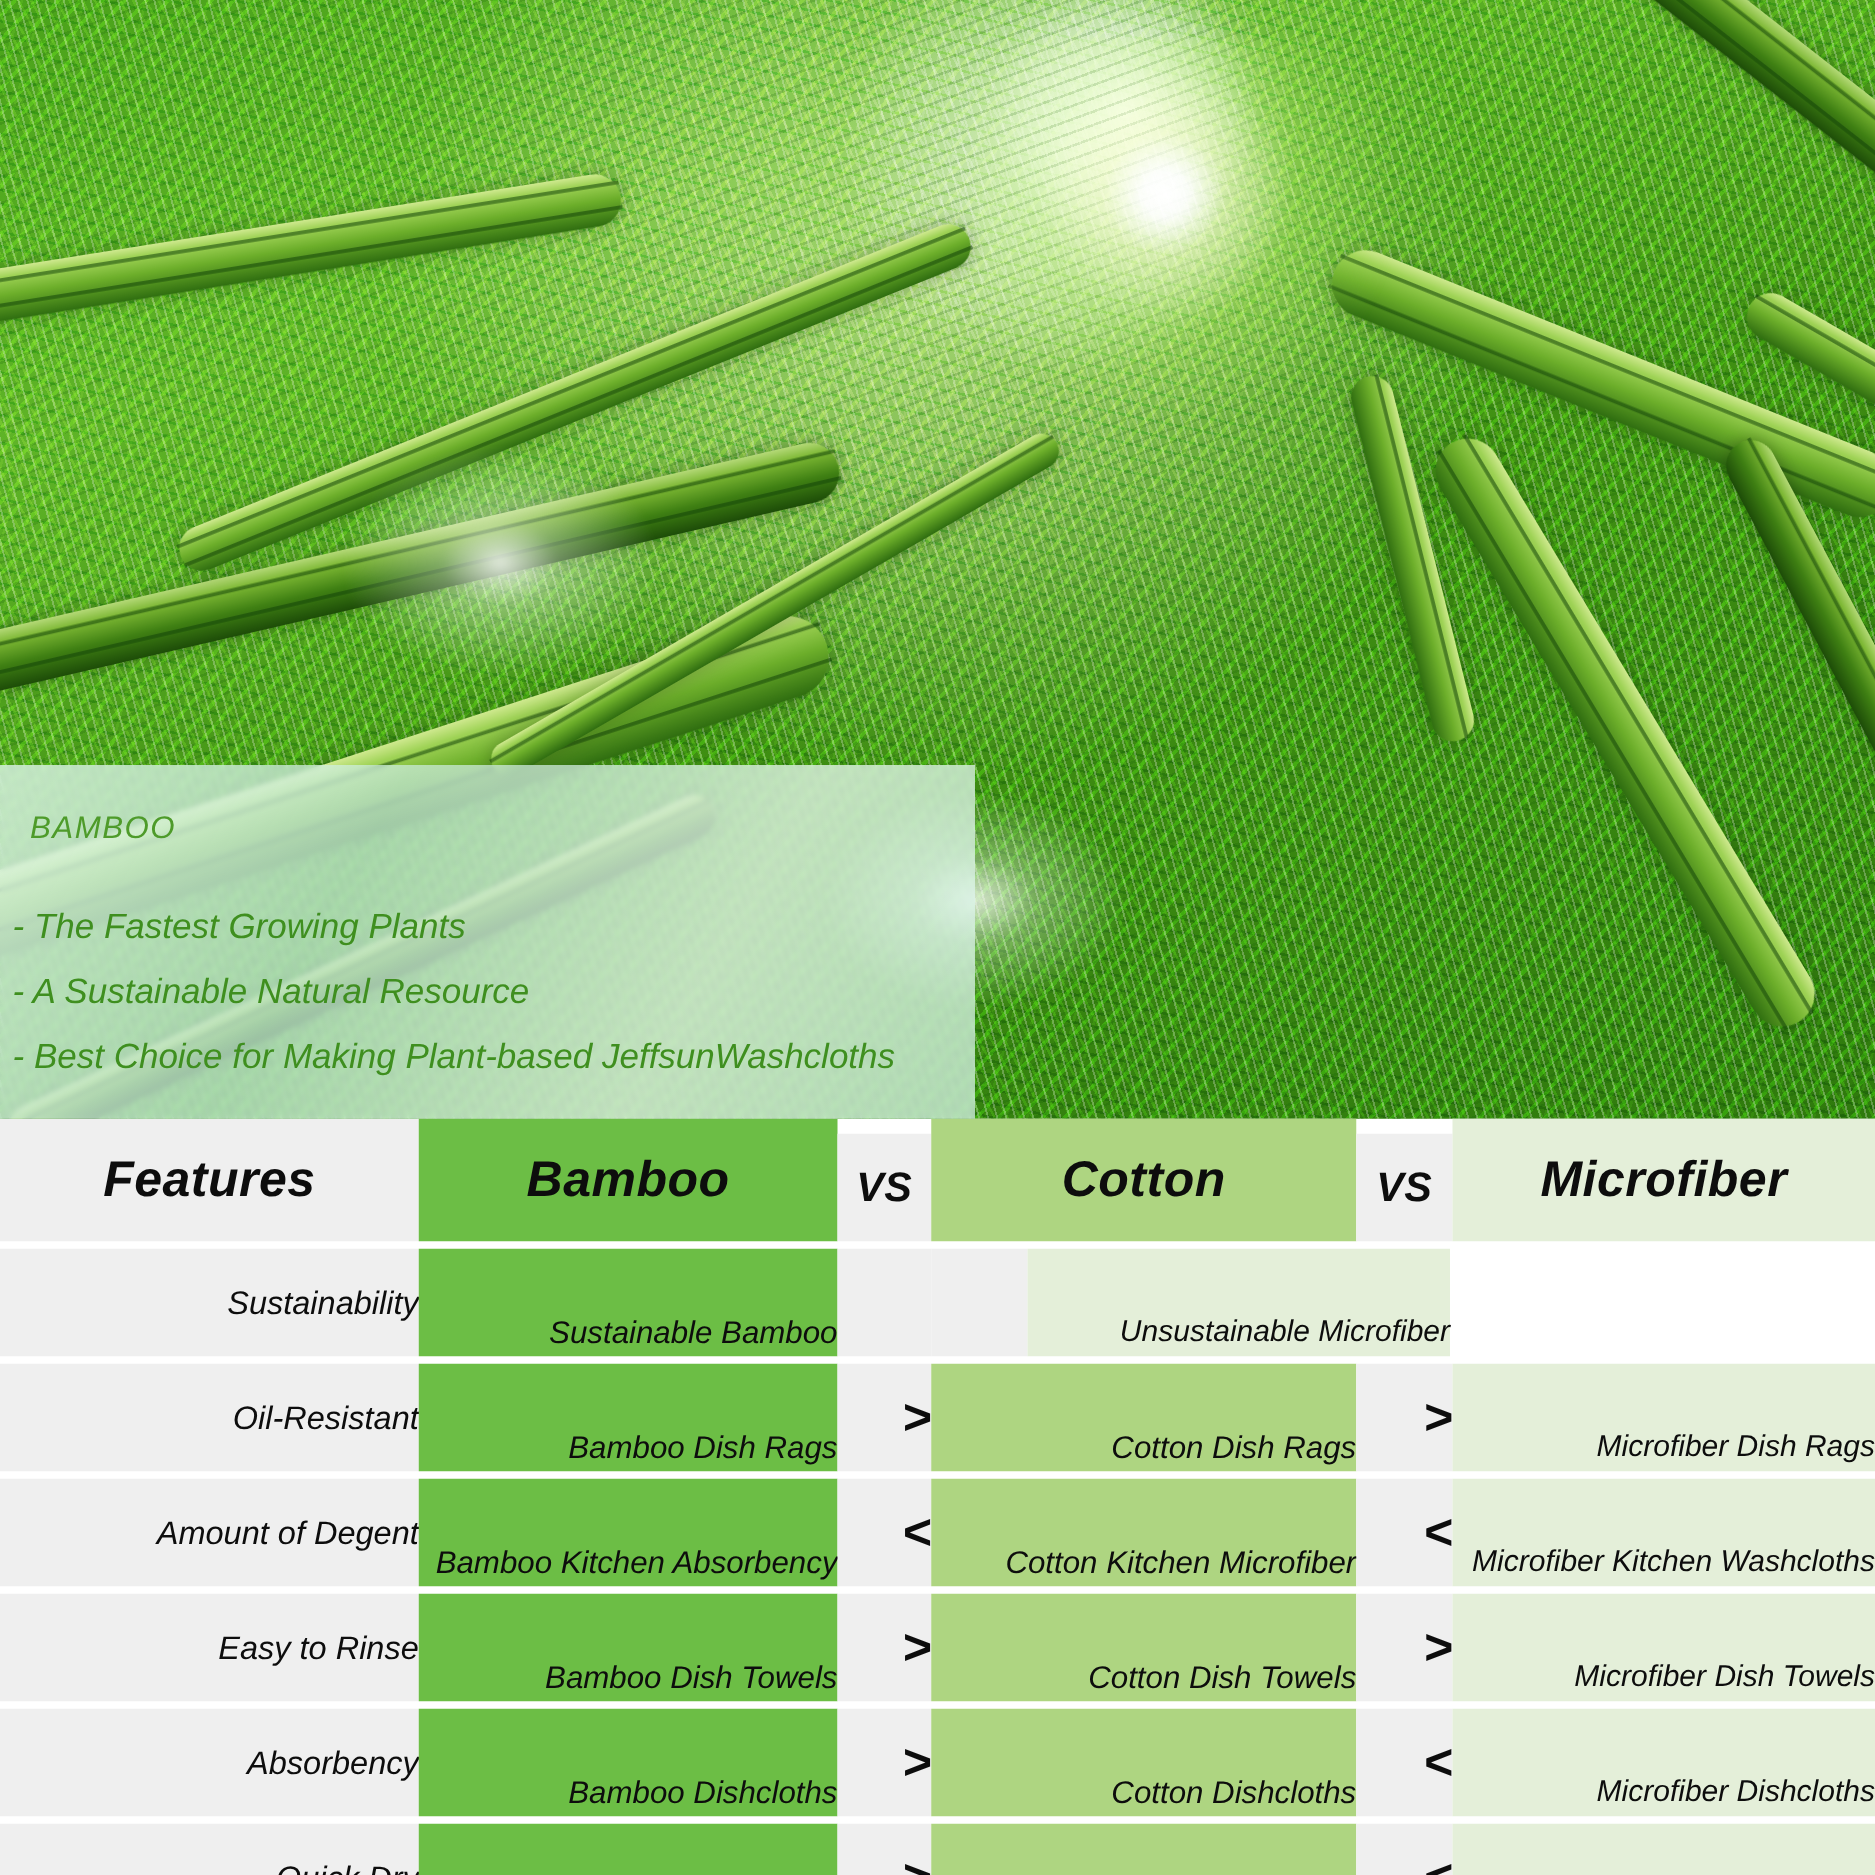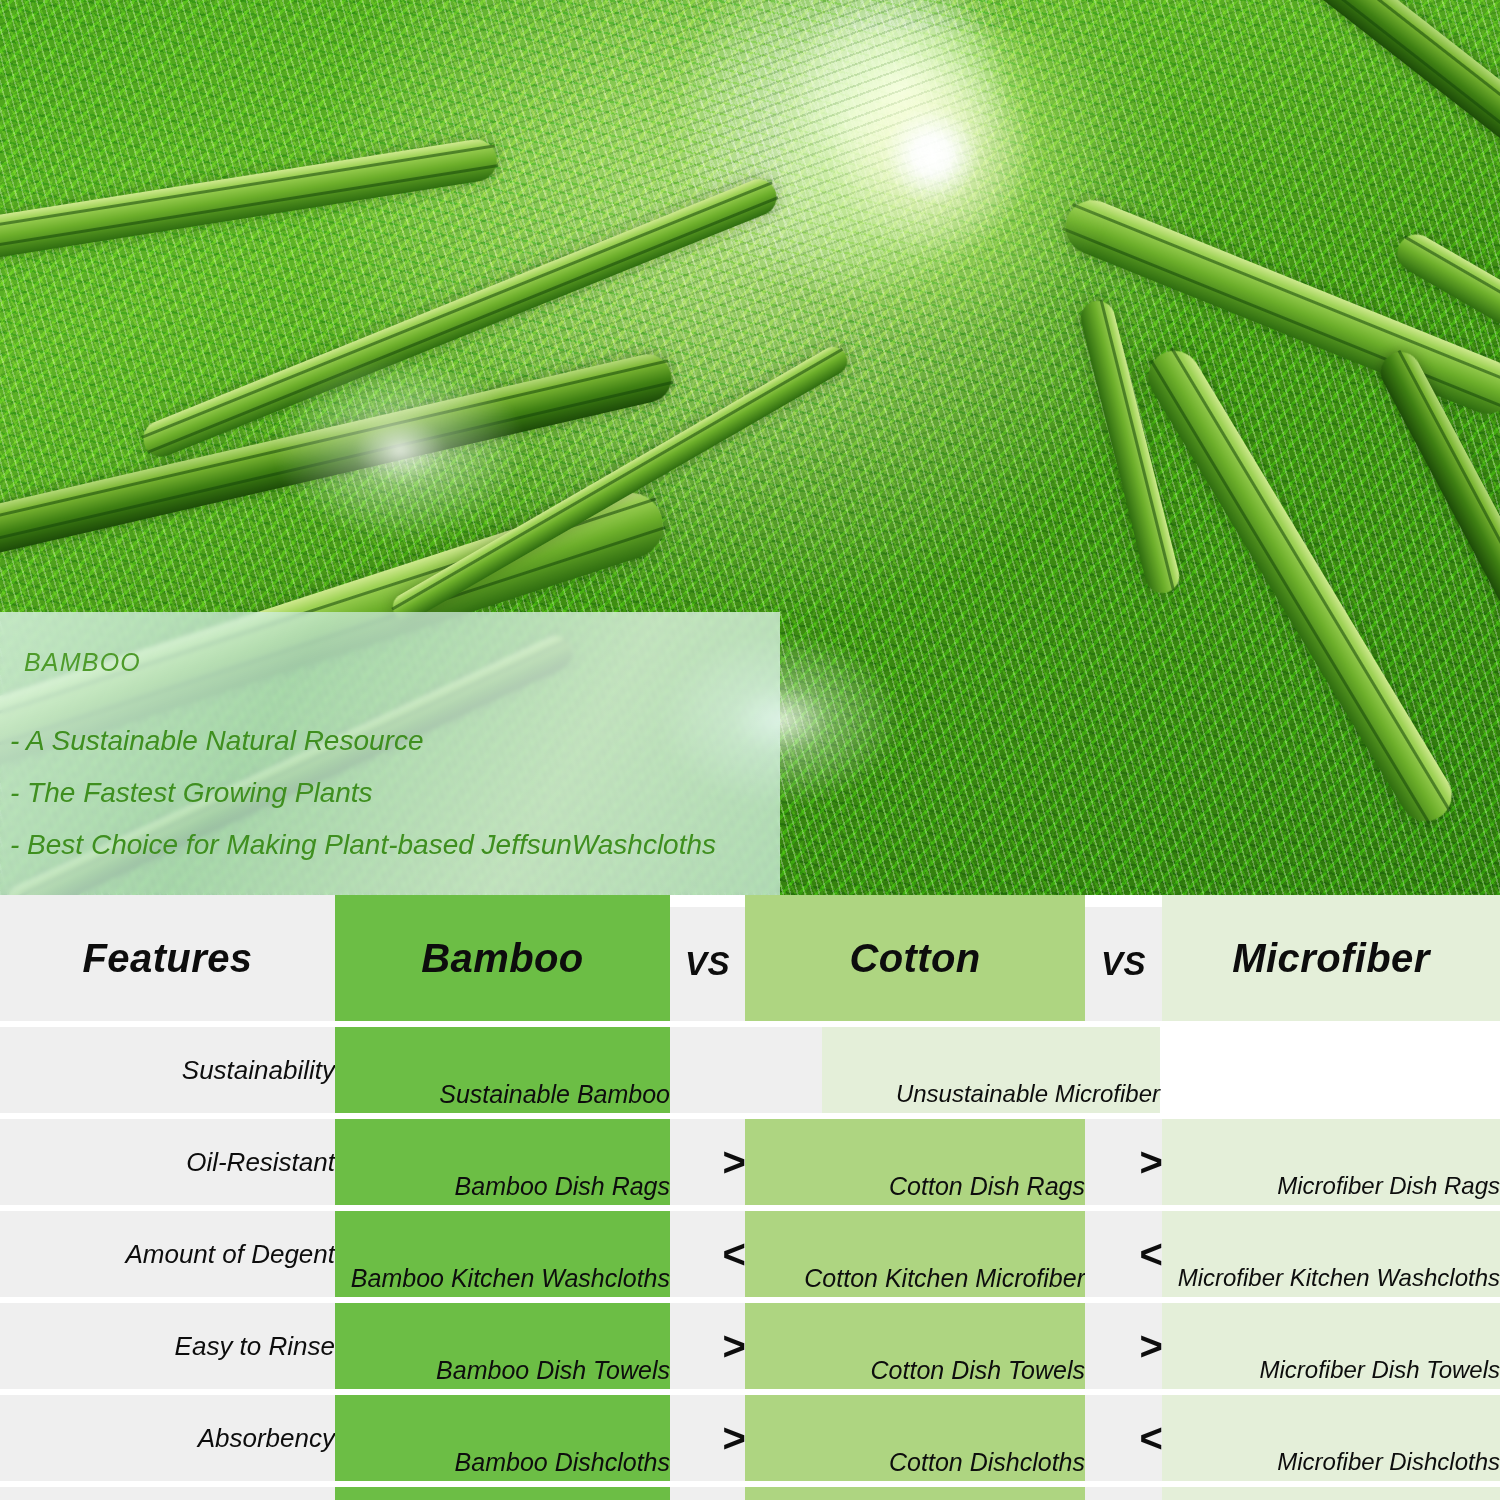--- a/index.html
+++ b/index.html
@@ -82,21 +82,21 @@
     white-space:nowrap;
   }
 
   
   .table{
     position:absolute;left:0;top:895px;width:1500px;height:605px;
   }
   .trow{
     display:flex;width:1500px;box-sizing:border-box;
   }
-  .trow.header{height:126px;}
+  .trow.header{height:98px;}
   .trow.body{height:86px;}
   .gap{height:6px;width:1500px;background:#ffffff;}
 
   .cell{
     display:flex;align-items:center;justify-content:center;
     box-sizing:border-box;text-align:center;
     color:#0d0d0d;
   }
   .c-feature{width:335px;background:#efefef;}
   .c-bamboo {width:335px;background:#6cbe45;}
@@ -171,22 +171,22 @@
     <div class="culm light" style="left:1380px;top:300px;width:300px;height:38px;transform:rotate(30deg);">
       <div class="seg" style="top:9px"></div>
     </div>
 
     <div class="sunburst"></div>
     <div class="sunburst2"></div>
     <div class="sunburst3"></div>
 
     <div class="overlay">
       <div class="ov-title">BAMBOO</div>
+      <div class="ov-line">- The Fastest Growing Plants</div>
       <div class="ov-line">- A Sustainable Natural Resource</div>
-      <div class="ov-line">- The Fastest Growing Plants</div>
       <div class="ov-line">- Best Choice for Making Plant-based JeffsunWashcloths</div>
     </div>
   </div>
 
   <div class="table">
 
     <div class="trow header">
       <div class="cell c-feature">
         <span>Features</span>
       </div>
@@ -247,21 +247,21 @@
           <span class="nowrap">Microfiber Dish Rags</span>
         </div>
     </div>
     <div class="gap"></div>
 
     <div class="trow body">
       <div class="cell c-feature">
           <span>Amount of Degent</span>
         </div>
       <div class="cell c-bamboo">
-          <span class="nowrap">Bamboo Kitchen Washcloths</span>
+          <span class="nowrap">Bamboo Kitchen Absorbency</span>
         </div>
       <div class="cell c-vs1">
           <span class="sym">&lt;</span>
         </div>
       <div class="cell c-cotton">
           <span class="nowrap">Cotton Kitchen Microfiber</span>
         </div>
       <div class="cell c-vs2">
           <span class="sym">&lt;</span>
         </div>

